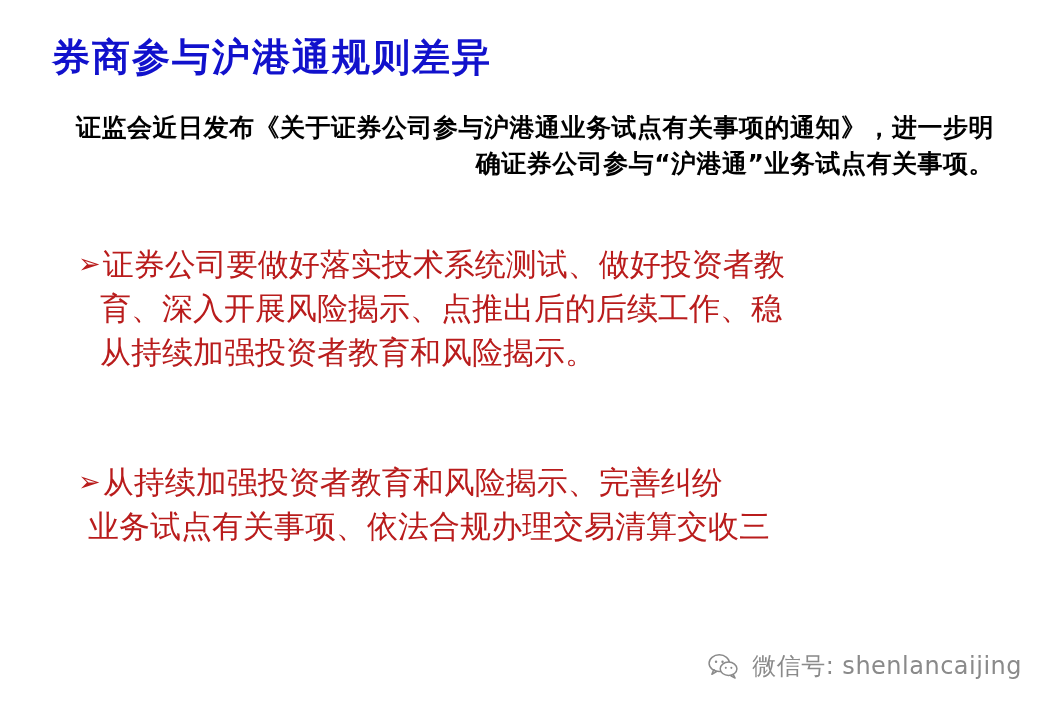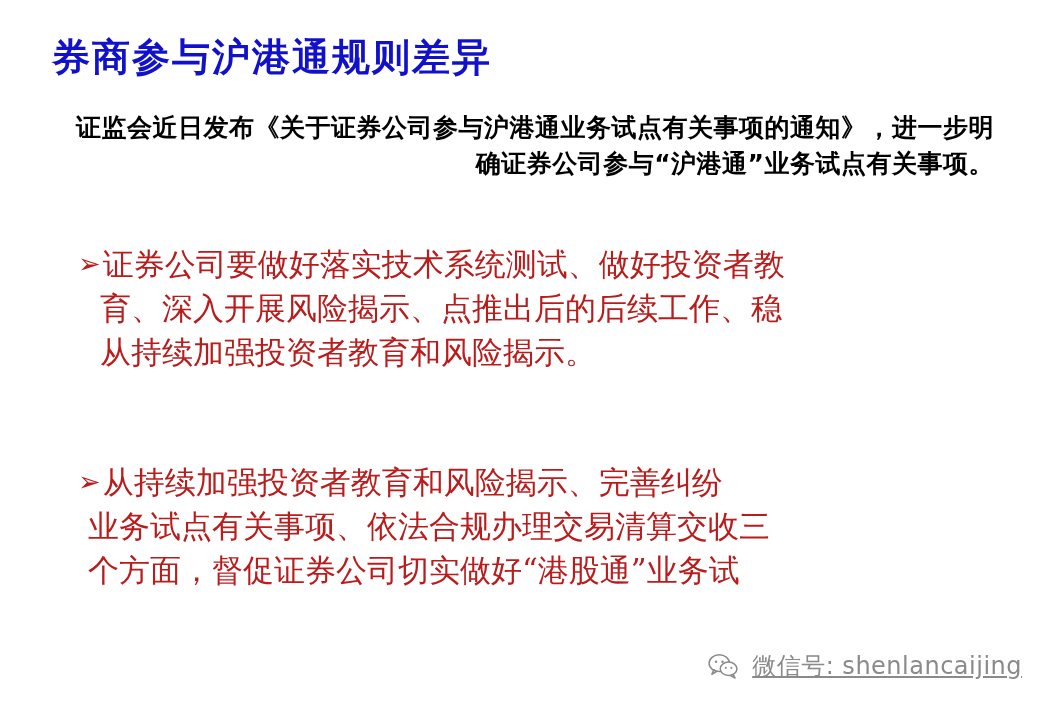--- a/index.html
+++ b/index.html
@@ -83,21 +83,20 @@
   .watermark {
     position: absolute;
     right: 36px;
     bottom: 36px;
     display: flex;
     align-items: center;
     gap: 14px;
     color: #8a8a8a;
     font-size: 24px;
     letter-spacing: 0.5px;
-    text-decoration: underline;
   }
   .wechat-icon {
     width: 30px;
     height: 26px;
     display: inline-block;
     position: relative;
   }
   .wechat-icon svg { display: block; }
   .wm-text {
     font-family: "DejaVu Sans", "Liberation Sans", sans-serif;
@@ -119,21 +118,20 @@
     </span>
     <span class="bullet-line indent">育、深入开展风险揭示、点推出后的后续工作、稳</span>
     <span class="bullet-line indent">从持续加强投资者教育和风险揭示。</span>
   </div>
 
   <div class="bullet-block bullet-2">
     <span class="bullet-line">
       <span class="arrow">➢</span><span>从持续加强投资者教育和风险揭示、完善纠纷</span>
     </span>
     <span class="bullet-line indent2">业务试点有关事项、依法合规办理交易清算交收三</span>
-    <span class="bullet-line indent2">个方面，督促证券公司切实做好“港股通”业务试</span>
   </div>
 
   <div class="watermark">
     <span class="wechat-icon">
       <svg viewBox="0 0 32 28" width="30" height="26" aria-hidden="true">
         <ellipse cx="12" cy="11" rx="11" ry="9" fill="none" stroke="#8a8a8a" stroke-width="1.6"></ellipse>
         <path d="M6 18 L4 23 L9 20 Z" fill="none" stroke="#8a8a8a" stroke-width="1.6" stroke-linejoin="round"></path>
         <circle cx="8.5" cy="9.5" r="1.3" fill="#8a8a8a"></circle>
         <circle cx="15.5" cy="9.5" r="1.3" fill="#8a8a8a"></circle>
         <ellipse cx="22" cy="17" rx="9" ry="7.2" fill="#ffffff" stroke="#8a8a8a" stroke-width="1.6"></ellipse>

